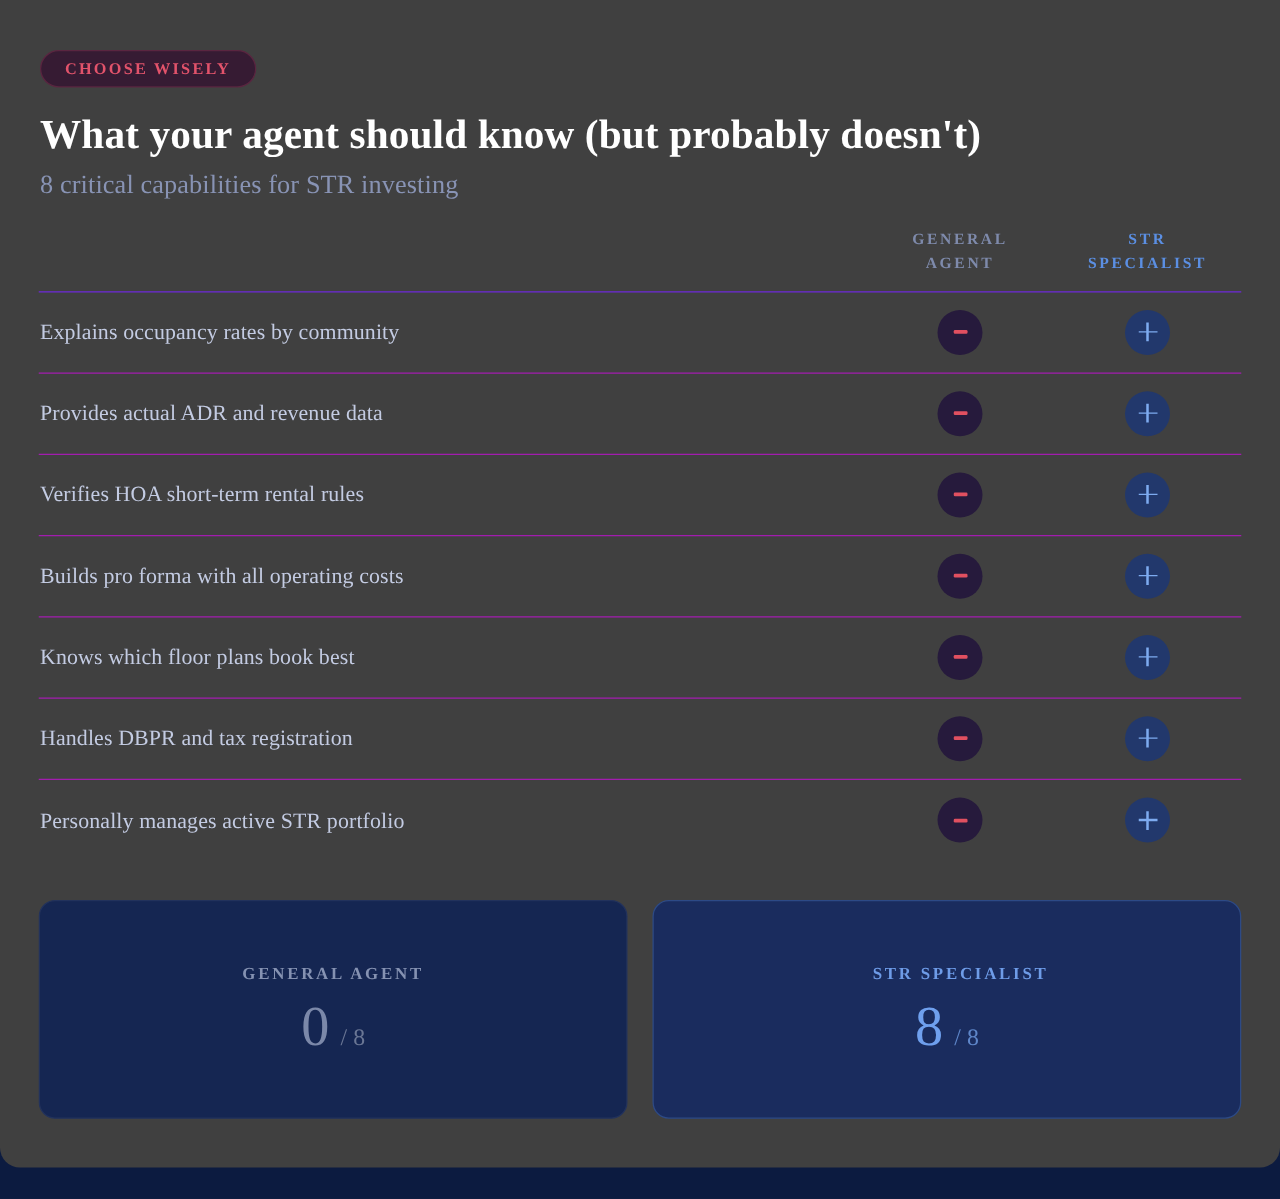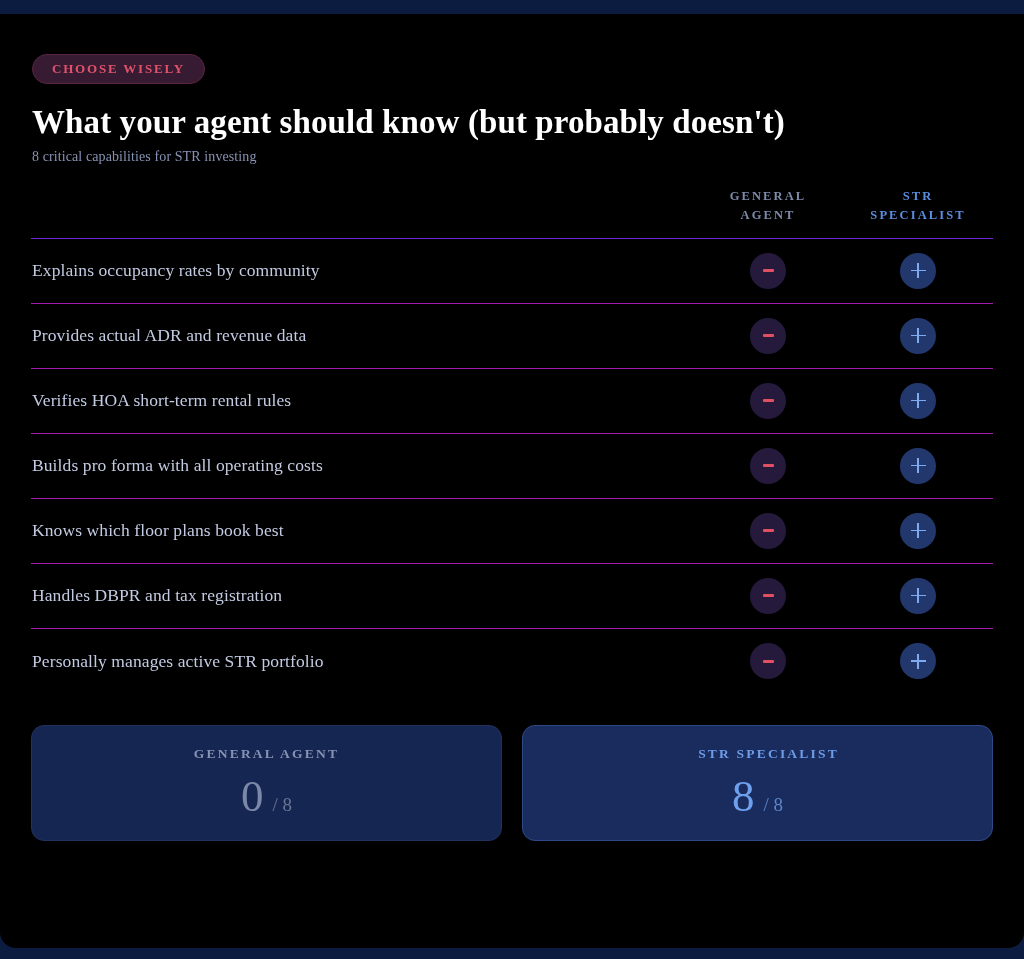--- a/index.html
+++ b/index.html
@@ -8,24 +8,24 @@
     width: 1024px;
     height: 959px;
     background: #0c1b40;
     font-family: "Liberation Serif", "DejaVu Serif", serif;
     overflow: hidden;
   }
 
   #panel {
     position: absolute;
     left: 0;
-    top: 14px;
+    top: 0;
     width: 1024px;
     height: 934px;
-    background: #000000;
+    background: #404040;
     border-bottom-left-radius: 16px;
     border-bottom-right-radius: 16px;
   }
 
   
   .header { padding: 40px 32px 0 32px; }
 
   .badge {
     display: inline-block;
     padding: 7px 19px 8px 19px;
@@ -43,21 +43,21 @@
     margin-top: 19px;
     font-size: 33px;
     font-weight: bold;
     color: #ffffff;
     letter-spacing: 0.1px;
     line-height: 1.18;
   }
 
   .page-subtitle {
     margin-top: 7px;
-    font-size: 14px;
+    font-size: 21px;
     color: #8893b4;
     letter-spacing: 0.1px;
   }
 
   
   .table { margin: 22px 31px 0 31px; }
 
   .thead {
     display: flex;
     align-items: flex-start;
@@ -138,21 +138,21 @@
 
   
   .cards {
     display: flex;
     gap: 20px;
     margin: 31px 31px 0 31px;
   }
 
   .card {
     flex: 1 1 0;
-    height: 116px;
+    height: 175px;
     border-radius: 13px;
     display: flex;
     flex-direction: column;
     align-items: center;
     justify-content: center;
   }
 
   .card.general {
     background: #15265200;
     background-color: #152652;

